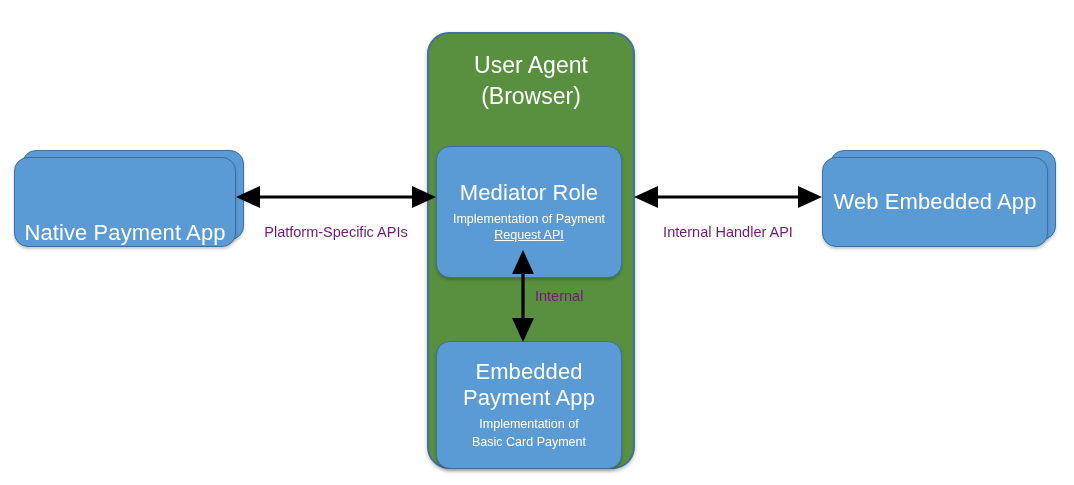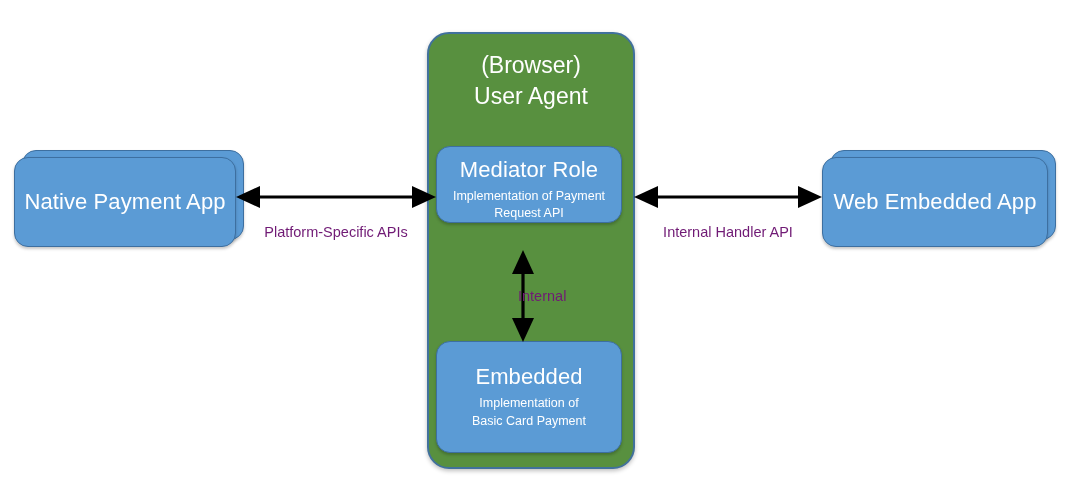--- a/index.html
+++ b/index.html
@@ -103,44 +103,45 @@
   .edge-label.centered {
     text-align: center;
   }
 </style>
 </head>
 <body>
 
 <div id="canvas">
 
   <div class="stack-back" style="left:22px; top:150px; width:222px; height:90px;"></div>
-  <div class="node" style="left:14px; top:157px; width:222px; height:90px;">
+  <div class="node" style="left:14px; top:157px; width:222px; height:90px;justify-content:flex-end;">
     <span class="title">Native Payment App</span>
   </div>
 
   <div class="stack-back" style="left:830px; top:150px; width:226px; height:90px;"></div>
   <div class="node" style="left:822px; top:157px; width:226px; height:90px;">
     <span class="title">Web Embedded App</span>
   </div>
 
   <div id="user-agent-container"></div>
 
   <div id="user-agent-title">
+    <div>User Agent</div>
     <div>(Browser)</div>
-    <div>User Agent</div>
   </div>
 
-  <div class="node" style="left:436px; top:146px; width:186px; height:77px;justify-content:flex-end;">
+  <div class="node" style="left:436px; top:146px; width:186px; height:132px;">
     <span class="title">Mediator  Role</span>
     <span class="subtitle">Implementation of Payment</span>
-    <span class="subtitle" style="margin-top:0;">Request API</span>
+    <span class="subtitle" style="margin-top:0;text-decoration:underline;">Request API</span>
   </div>
 
-  <div class="node" style="left:436px; top:341px; width:186px; height:112px;">
+  <div class="node" style="left:436px; top:341px; width:186px; height:128px;">
     <span class="title">Embedded</span>
+    <span class="title">Payment App</span>
     <span class="subtitle">Implementation of</span>
     <span class="subtitle" style="margin-top:2px;">Basic Card Payment</span>
   </div>
 
   <svg class="arrow-svg" style="left:236px; top:182px; width:200px; height:30px;" viewBox="0 0 200 30">
     <line class="arrow-line" x1="22" y1="15" x2="178" y2="15"></line>
     <polygon class="arrow-head" points="0,15 24,4 24,26"></polygon>
     <polygon class="arrow-head" points="200,15 176,4 176,26"></polygon>
   </svg>
   <div class="edge-label centered" style="left:236px; top:224px; width:200px;">Platform-Specific APIs</div>
@@ -150,15 +151,15 @@
     <polygon class="arrow-head" points="0,15 24,4 24,26"></polygon>
     <polygon class="arrow-head" points="188,15 164,4 164,26"></polygon>
   </svg>
   <div class="edge-label centered" style="left:634px; top:224px; width:188px;">Internal Handler API</div>
 
   <svg class="arrow-svg" style="left:508px; top:250px; width:30px; height:92px;" viewBox="0 0 30 92">
     <line class="arrow-line" x1="15" y1="20" x2="15" y2="72"></line>
     <polygon class="arrow-head" points="15,0 4,24 26,24"></polygon>
     <polygon class="arrow-head" points="15,92 4,68 26,68"></polygon>
   </svg>
-  <div class="edge-label" style="left:518px; top:288px;">Internal</div>
+  <div class="edge-label" style="left:535px; top:288px;">Internal</div>
 
 </div>
 
 </body></html>

